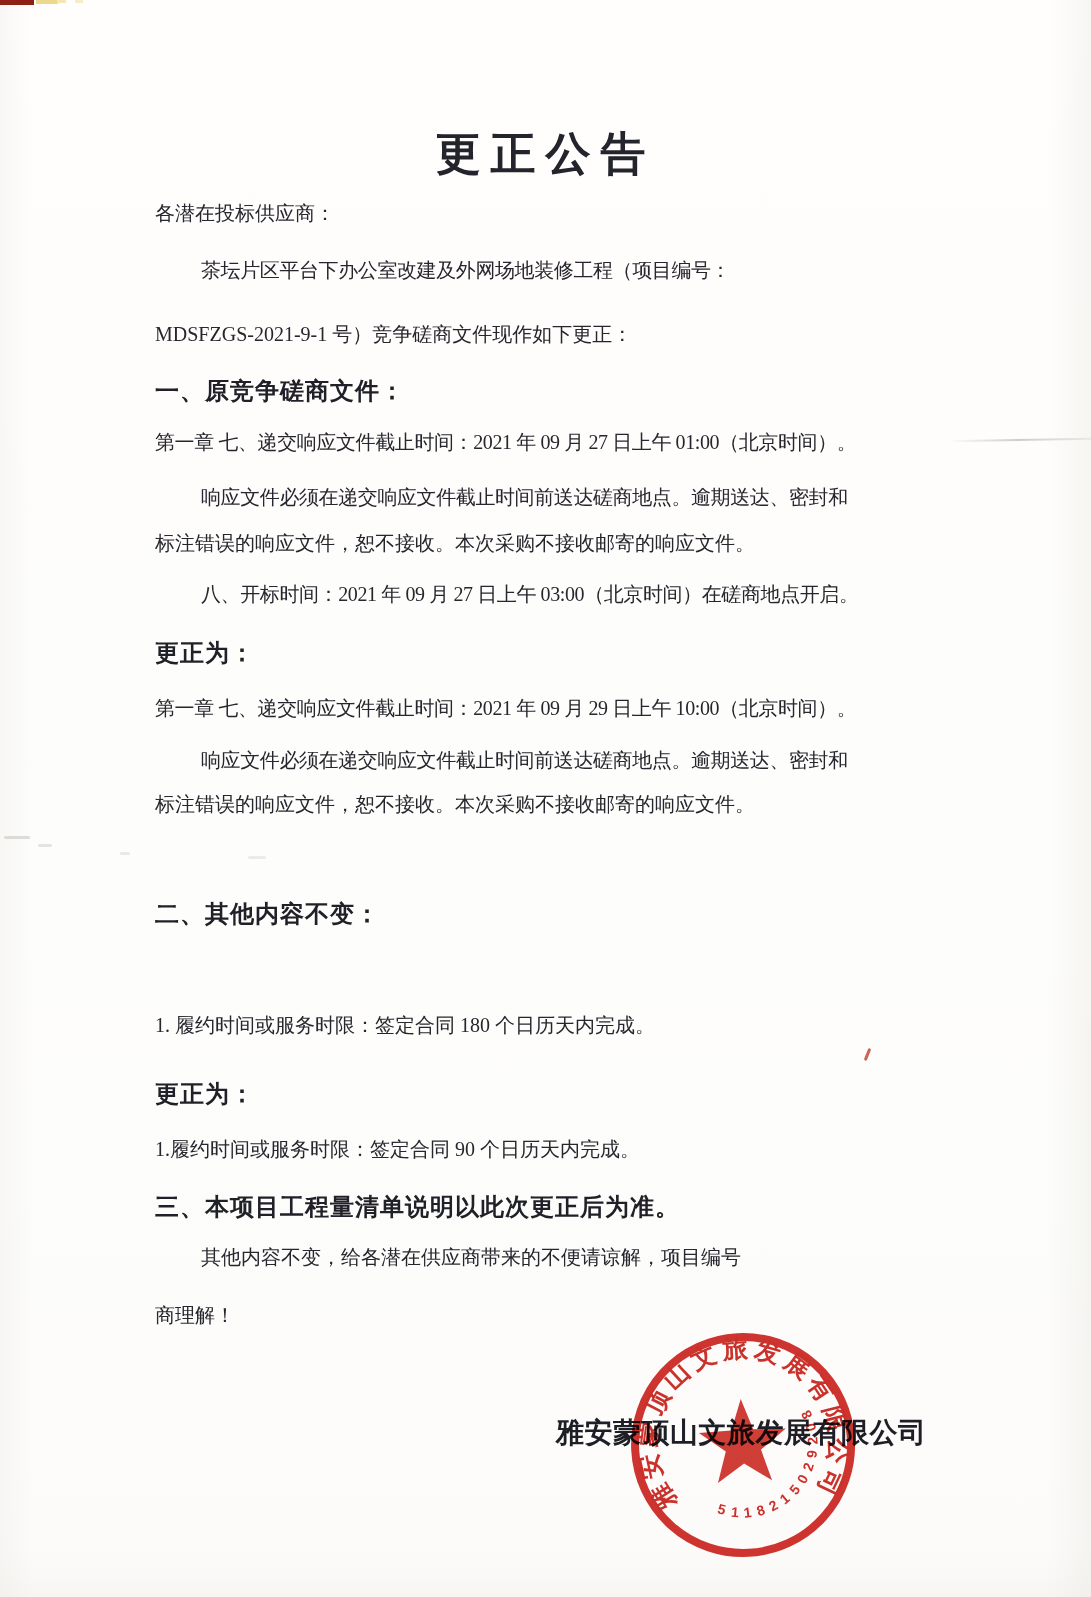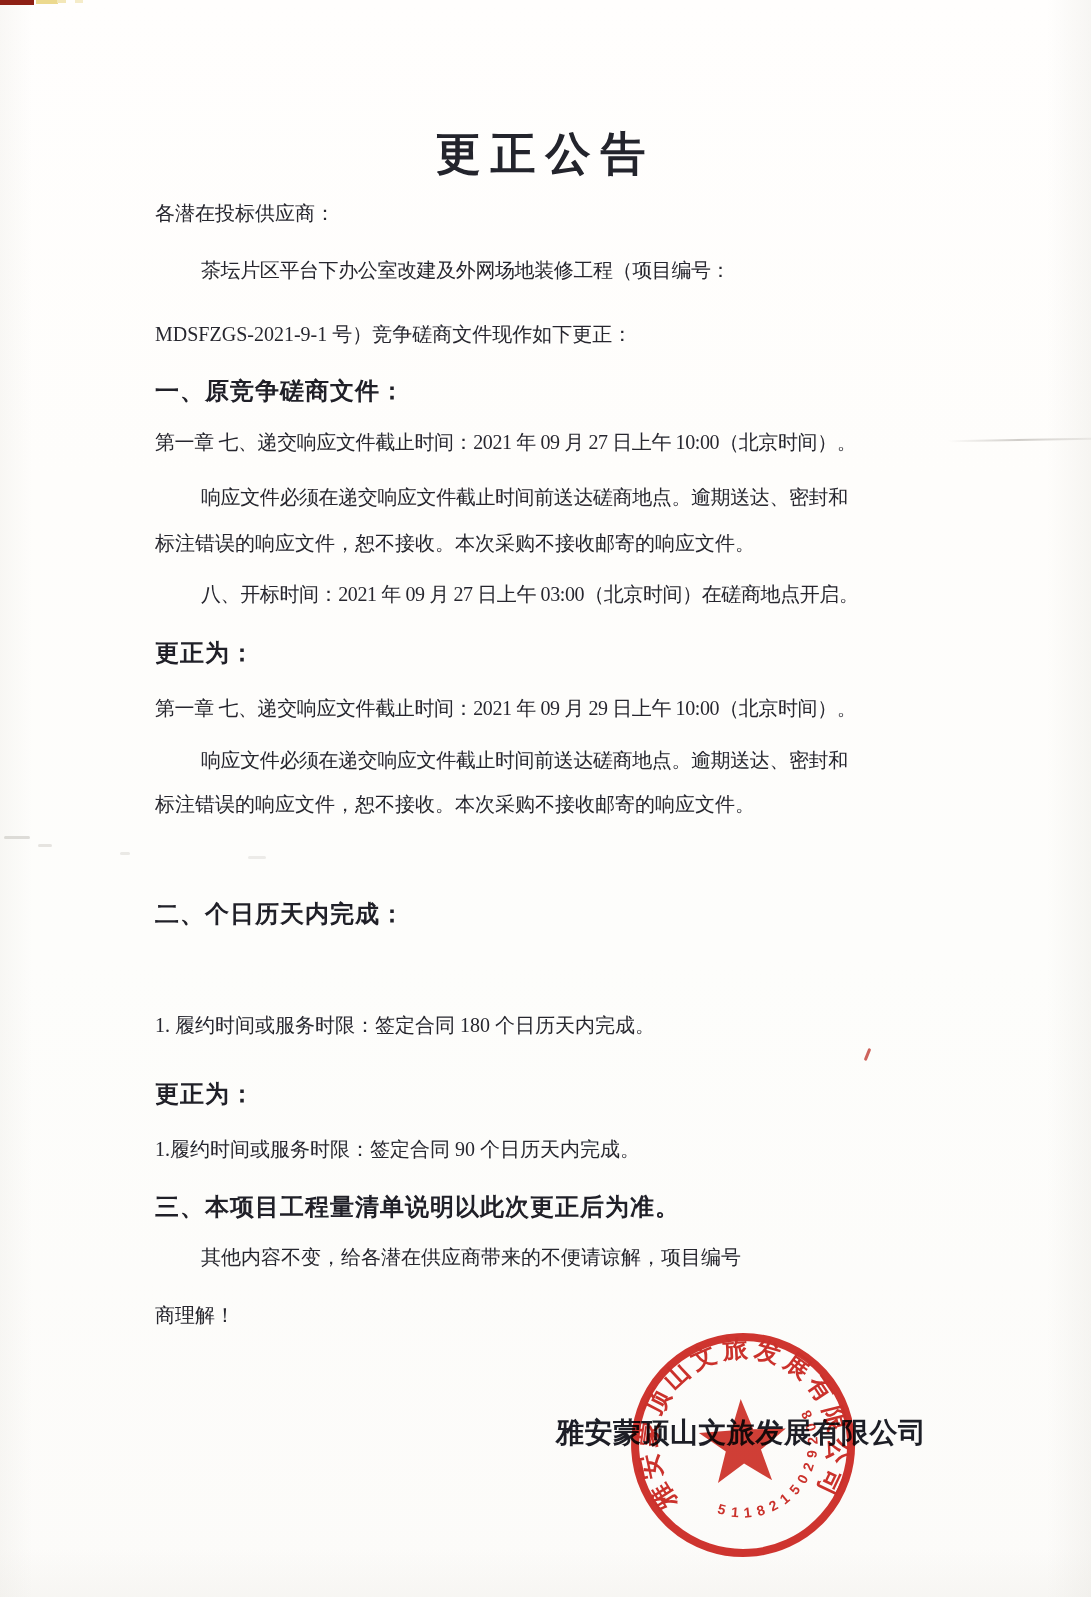--- a/index.html
+++ b/index.html
@@ -78,29 +78,29 @@
   <div class="artifact art-smudge2"></div>
   <div class="artifact art-smudge3"></div>
   <div class="artifact art-smudge4"></div>
 
   <div class="doc-title">更正公告</div>
 
   <div class="line" style="top:197px">各潜在投标供应商：</div>
   <div class="line indent tight" style="top:254px">茶坛片区平台下办公室改建及外网场地装修工程（项目编号：</div>
   <div class="line" style="top:318px">MDSFZGS-2021-9-1 号）竞争磋商文件现作如下更正：</div>
   <div class="line bold" style="top:375px">一、原竞争磋商文件：</div>
-  <div class="line tight" style="top:426px">第一章 七、递交响应文件截止时间：2021 年 09 月 27 日上午 10:00（北京时间）。</div>
+  <div class="line tight" style="top:426px">第一章 七、递交响应文件截止时间：2021 年 09 月 27 日上午 01:00（北京时间）。</div>
   <div class="line indent tight" style="top:481px">响应文件必须在递交响应文件截止时间前送达磋商地点。逾期送达、密封和</div>
   <div class="line" style="top:527px">标注错误的响应文件，恕不接收。本次采购不接收邮寄的响应文件。</div>
   <div class="line indent tight" style="top:578px">八、开标时间：2021 年 09 月 27 日上午 03:00（北京时间）在磋商地点开启。</div>
   <div class="line bold" style="top:637px">更正为：</div>
   <div class="line tight" style="top:692px">第一章 七、递交响应文件截止时间：2021 年 09 月 29 日上午 10:00（北京时间）。</div>
   <div class="line indent tight" style="top:744px">响应文件必须在递交响应文件截止时间前送达磋商地点。逾期送达、密封和</div>
   <div class="line" style="top:788px">标注错误的响应文件，恕不接收。本次采购不接收邮寄的响应文件。</div>
-  <div class="line bold" style="top:898px">二、个日历天内完成：</div>
+  <div class="line bold" style="top:898px">二、其他内容不变：</div>
   <div class="line" style="top:1009px">1. 履约时间或服务时限：签定合同 180 个日历天内完成。</div>
   <div class="line bold" style="top:1078px">更正为：</div>
   <div class="line" style="top:1133px">1.履约时间或服务时限：签定合同 90 个日历天内完成。</div>
   <div class="line bold" style="top:1191px">三、本项目工程量清单说明以此次更正后为准。</div>
   <div class="line indent" style="top:1241px">其他内容不变，给各潜在供应商带来的不便请谅解，项目编号</div>
   <div class="line" style="top:1299px">商理解！</div>
 
   <div class="signature">雅安蒙顶山文旅发展有限公司</div>
 
   <svg class="stamp" viewBox="-136 -136 272 272" xmlns="http://www.w3.org/2000/svg">

